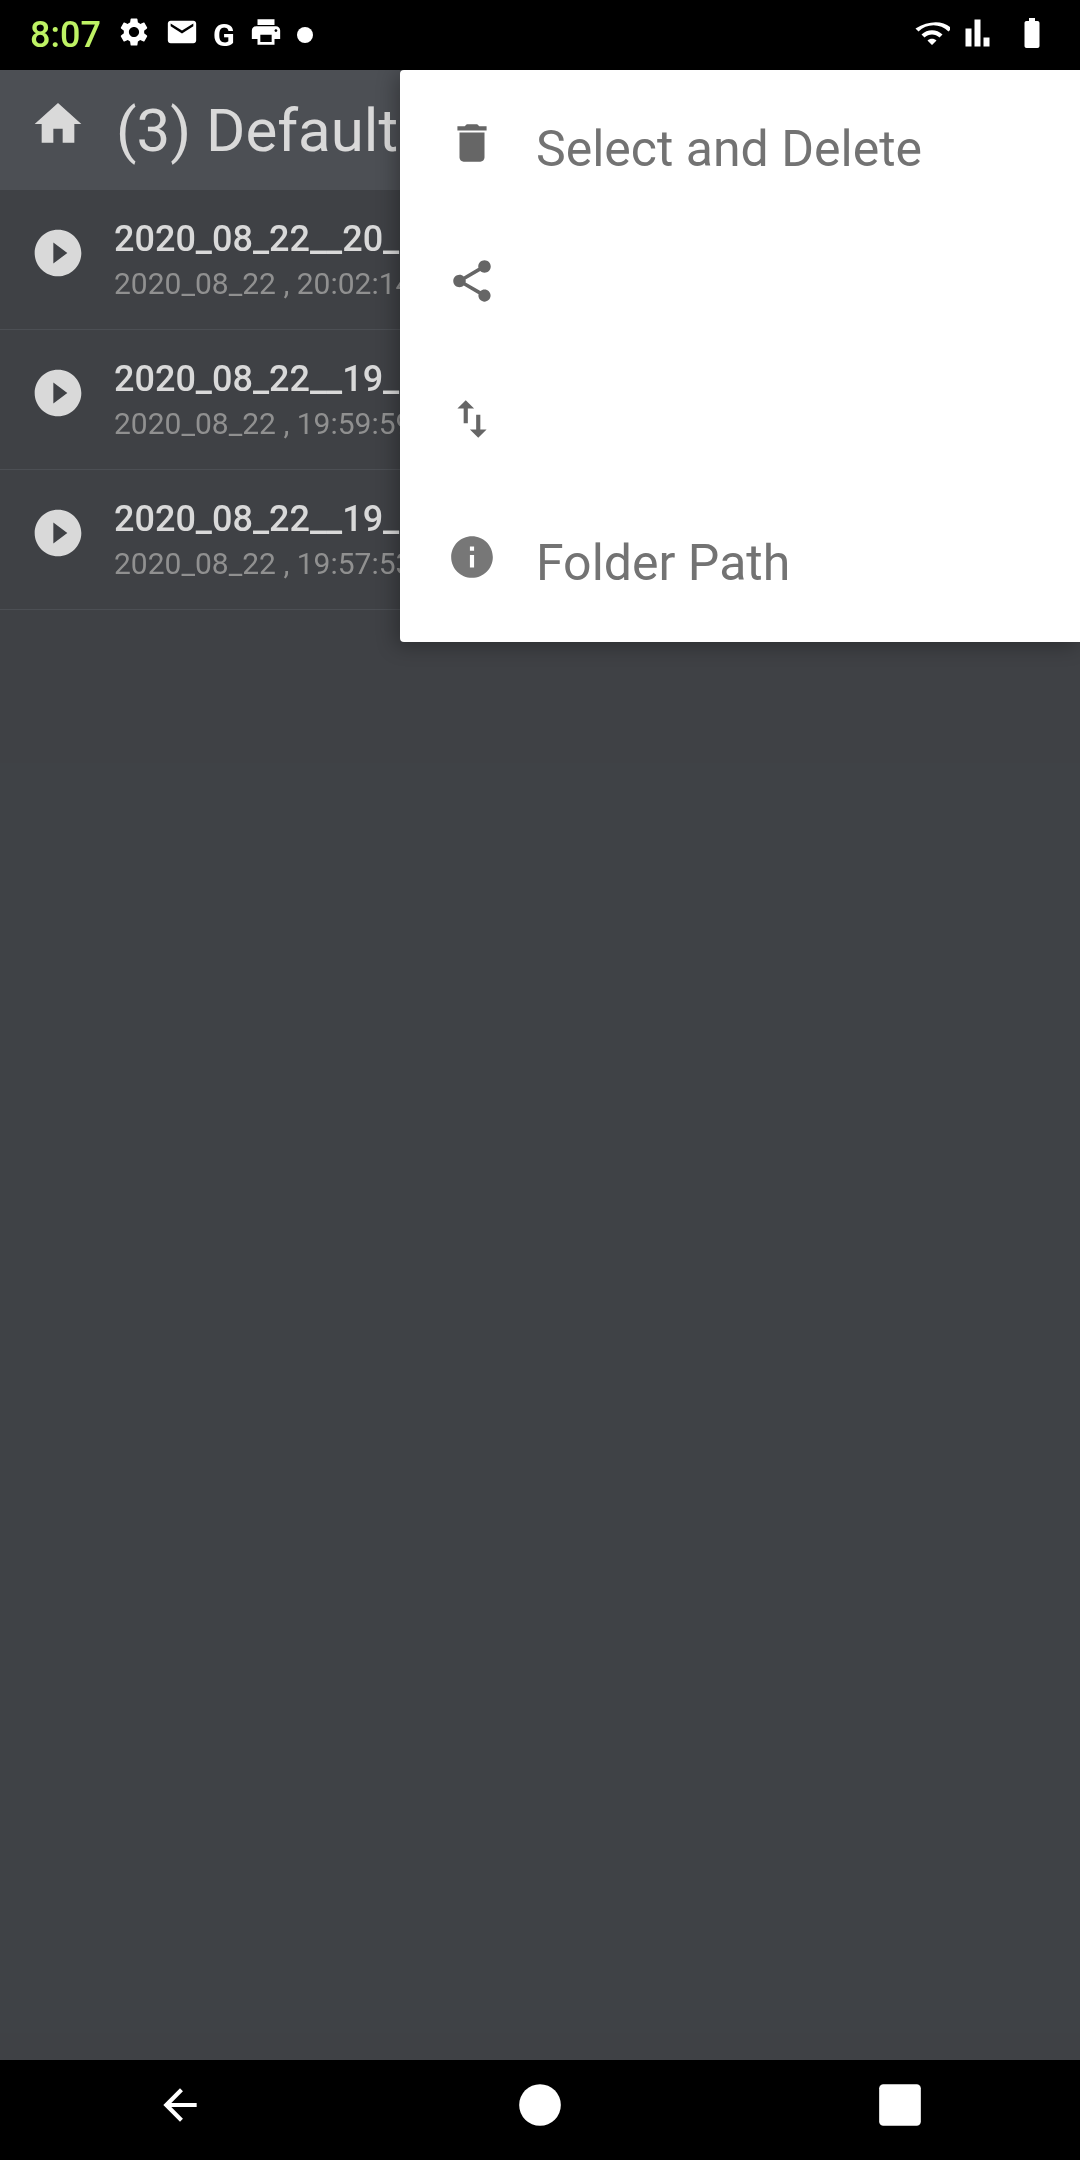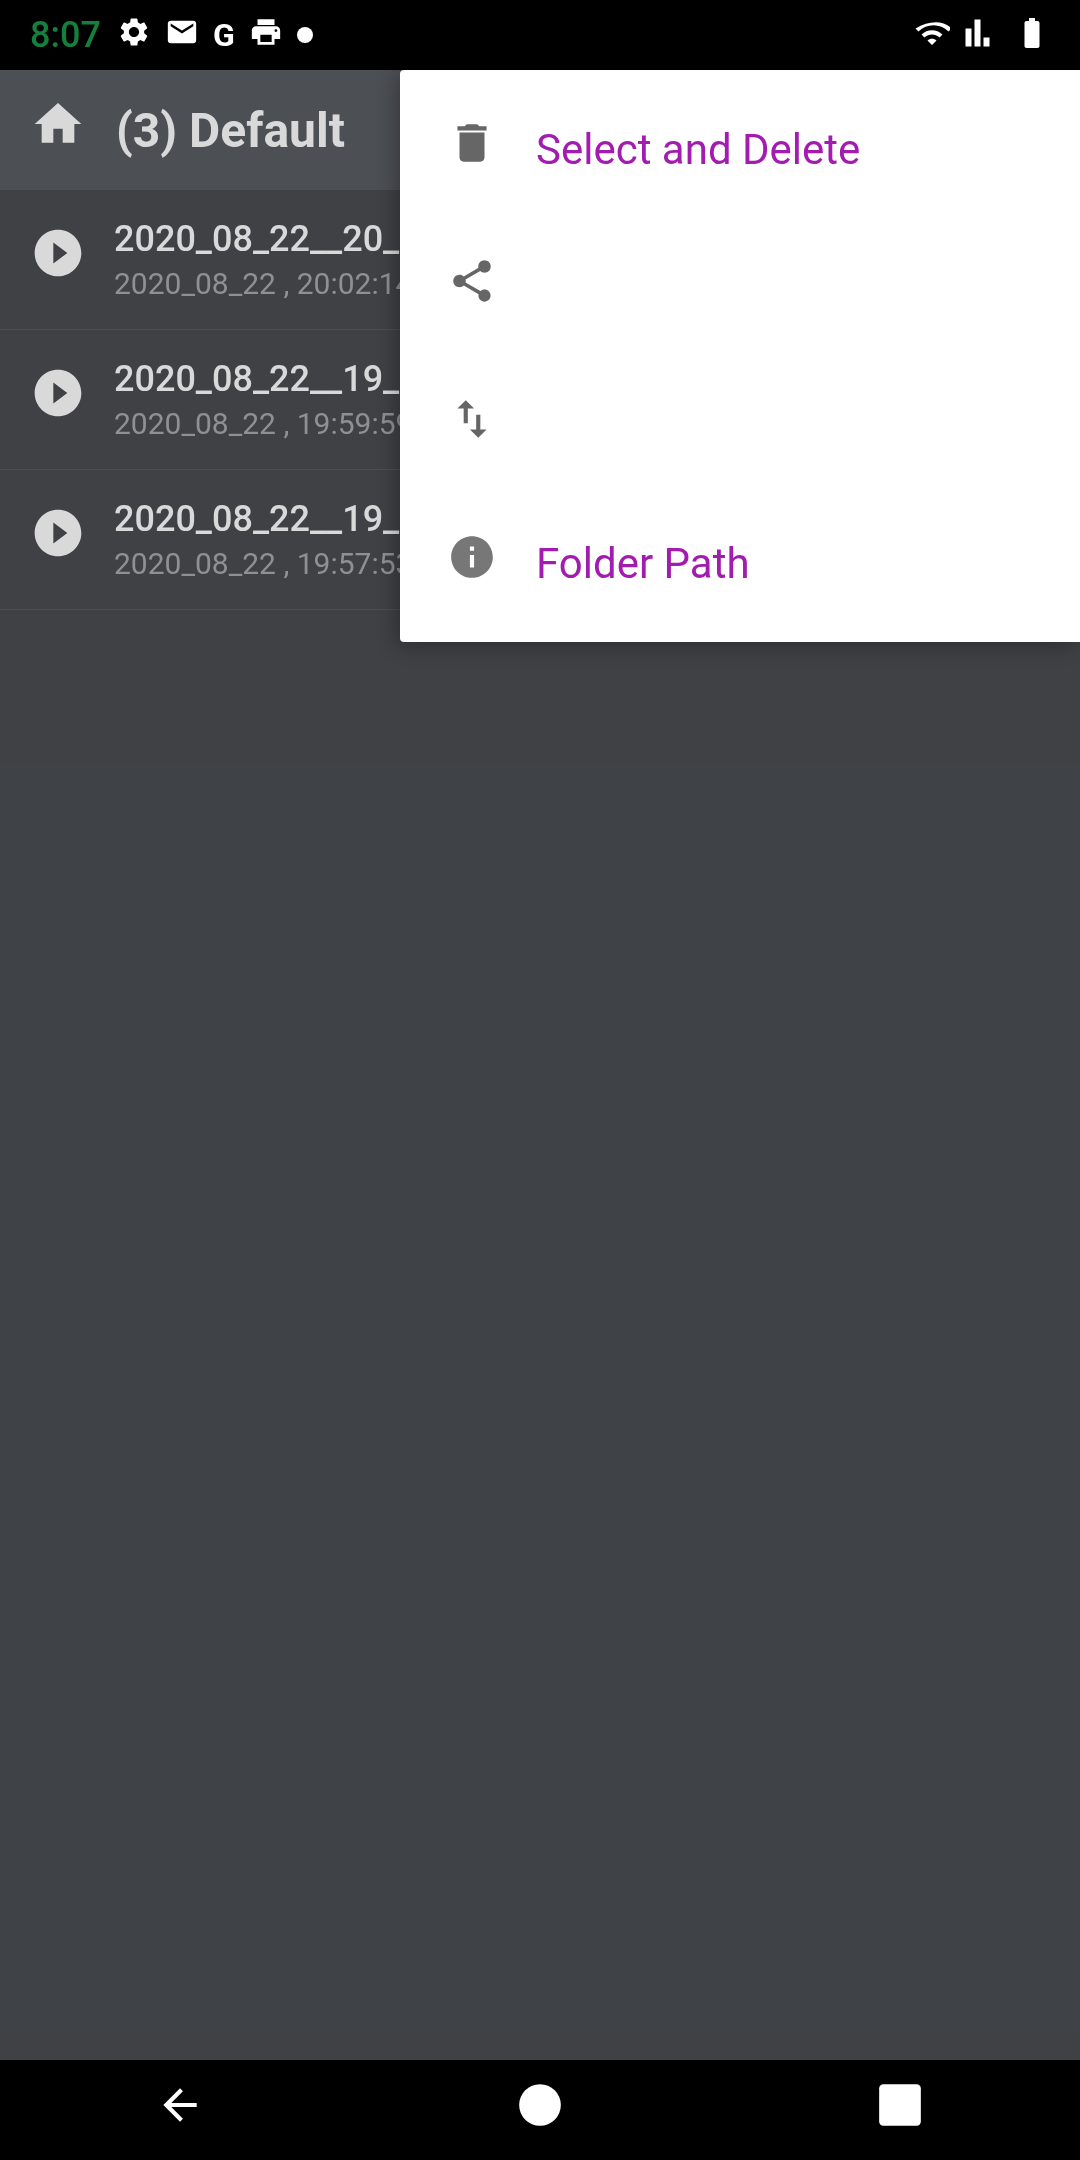--- a/index.html
+++ b/index.html
@@ -25,21 +25,21 @@
       padding: 0 30px;
       position: relative;
       z-index: 10;
     }
     .status-bar-left {
       display: flex;
       align-items: center;
       gap: 16px;
     }
     .status-time {
-      color: #15803d;
+      color: #bef264;
       font-size: 36px;
       font-weight: 500;
     }
     .status-icons {
       display: flex;
       align-items: center;
       gap: 14px;
     }
     .status-icon {
       color: #fff;
@@ -62,22 +62,22 @@
       gap: 30px;
       position: relative;
       z-index: 10;
     }
     .app-bar-home {
       color: #fff;
       font-size: 52px;
     }
     .app-bar-title {
       color: #fff;
-      font-size: 48px;
-      font-weight: bold;
+      font-size: 60px;
+      font-weight: normal;
     }
 
     
     .recording-list {
       padding: 0;
       background: #4a4d52;
     }
     .recording-item {
       display: flex;
       align-items: center;
@@ -133,22 +133,22 @@
       cursor: pointer;
     }
     .menu-icon {
       color: #666;
       font-size: 48px;
       width: 56px;
       text-align: center;
       flex-shrink: 0;
     }
     .menu-label {
-      color: #a21caf;
-      font-size: 42px;
+      color: #737373;
+      font-size: 50px;
     }
 
     
     .nav-bar {
       position: absolute;
       bottom: 0;
       left: 0;
       width: 100%;
       height: 100px;
       background: #000;

